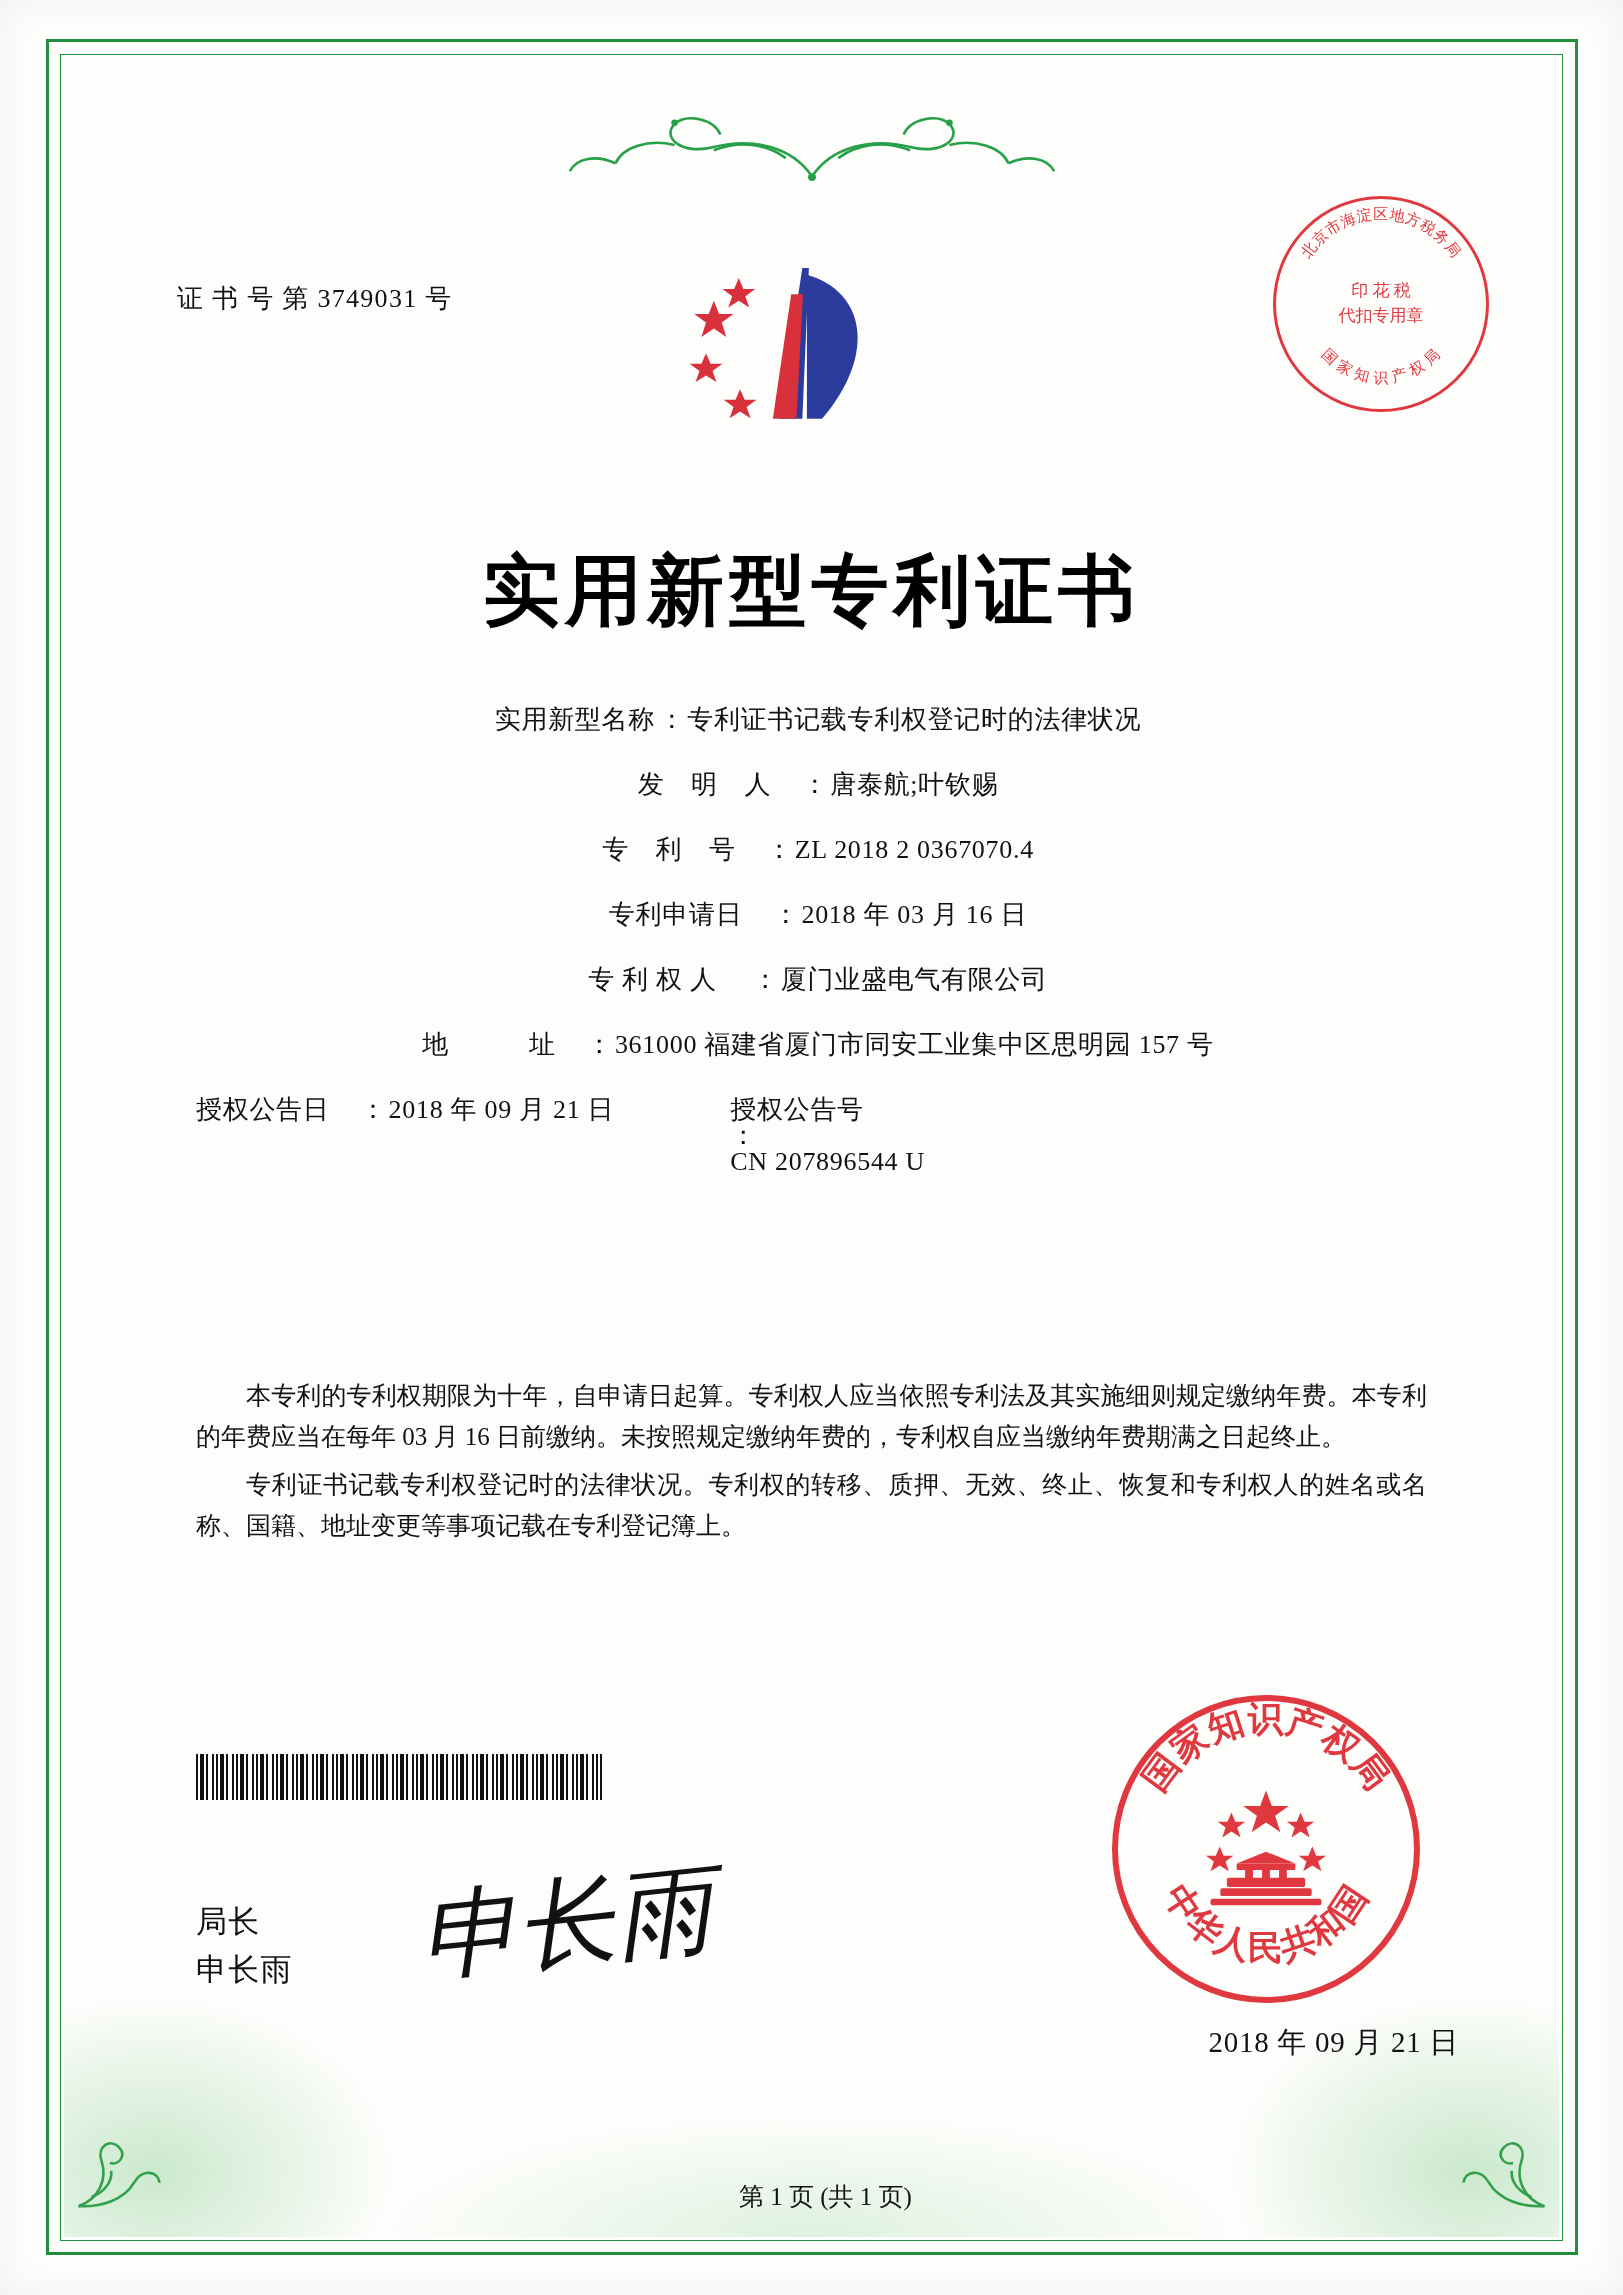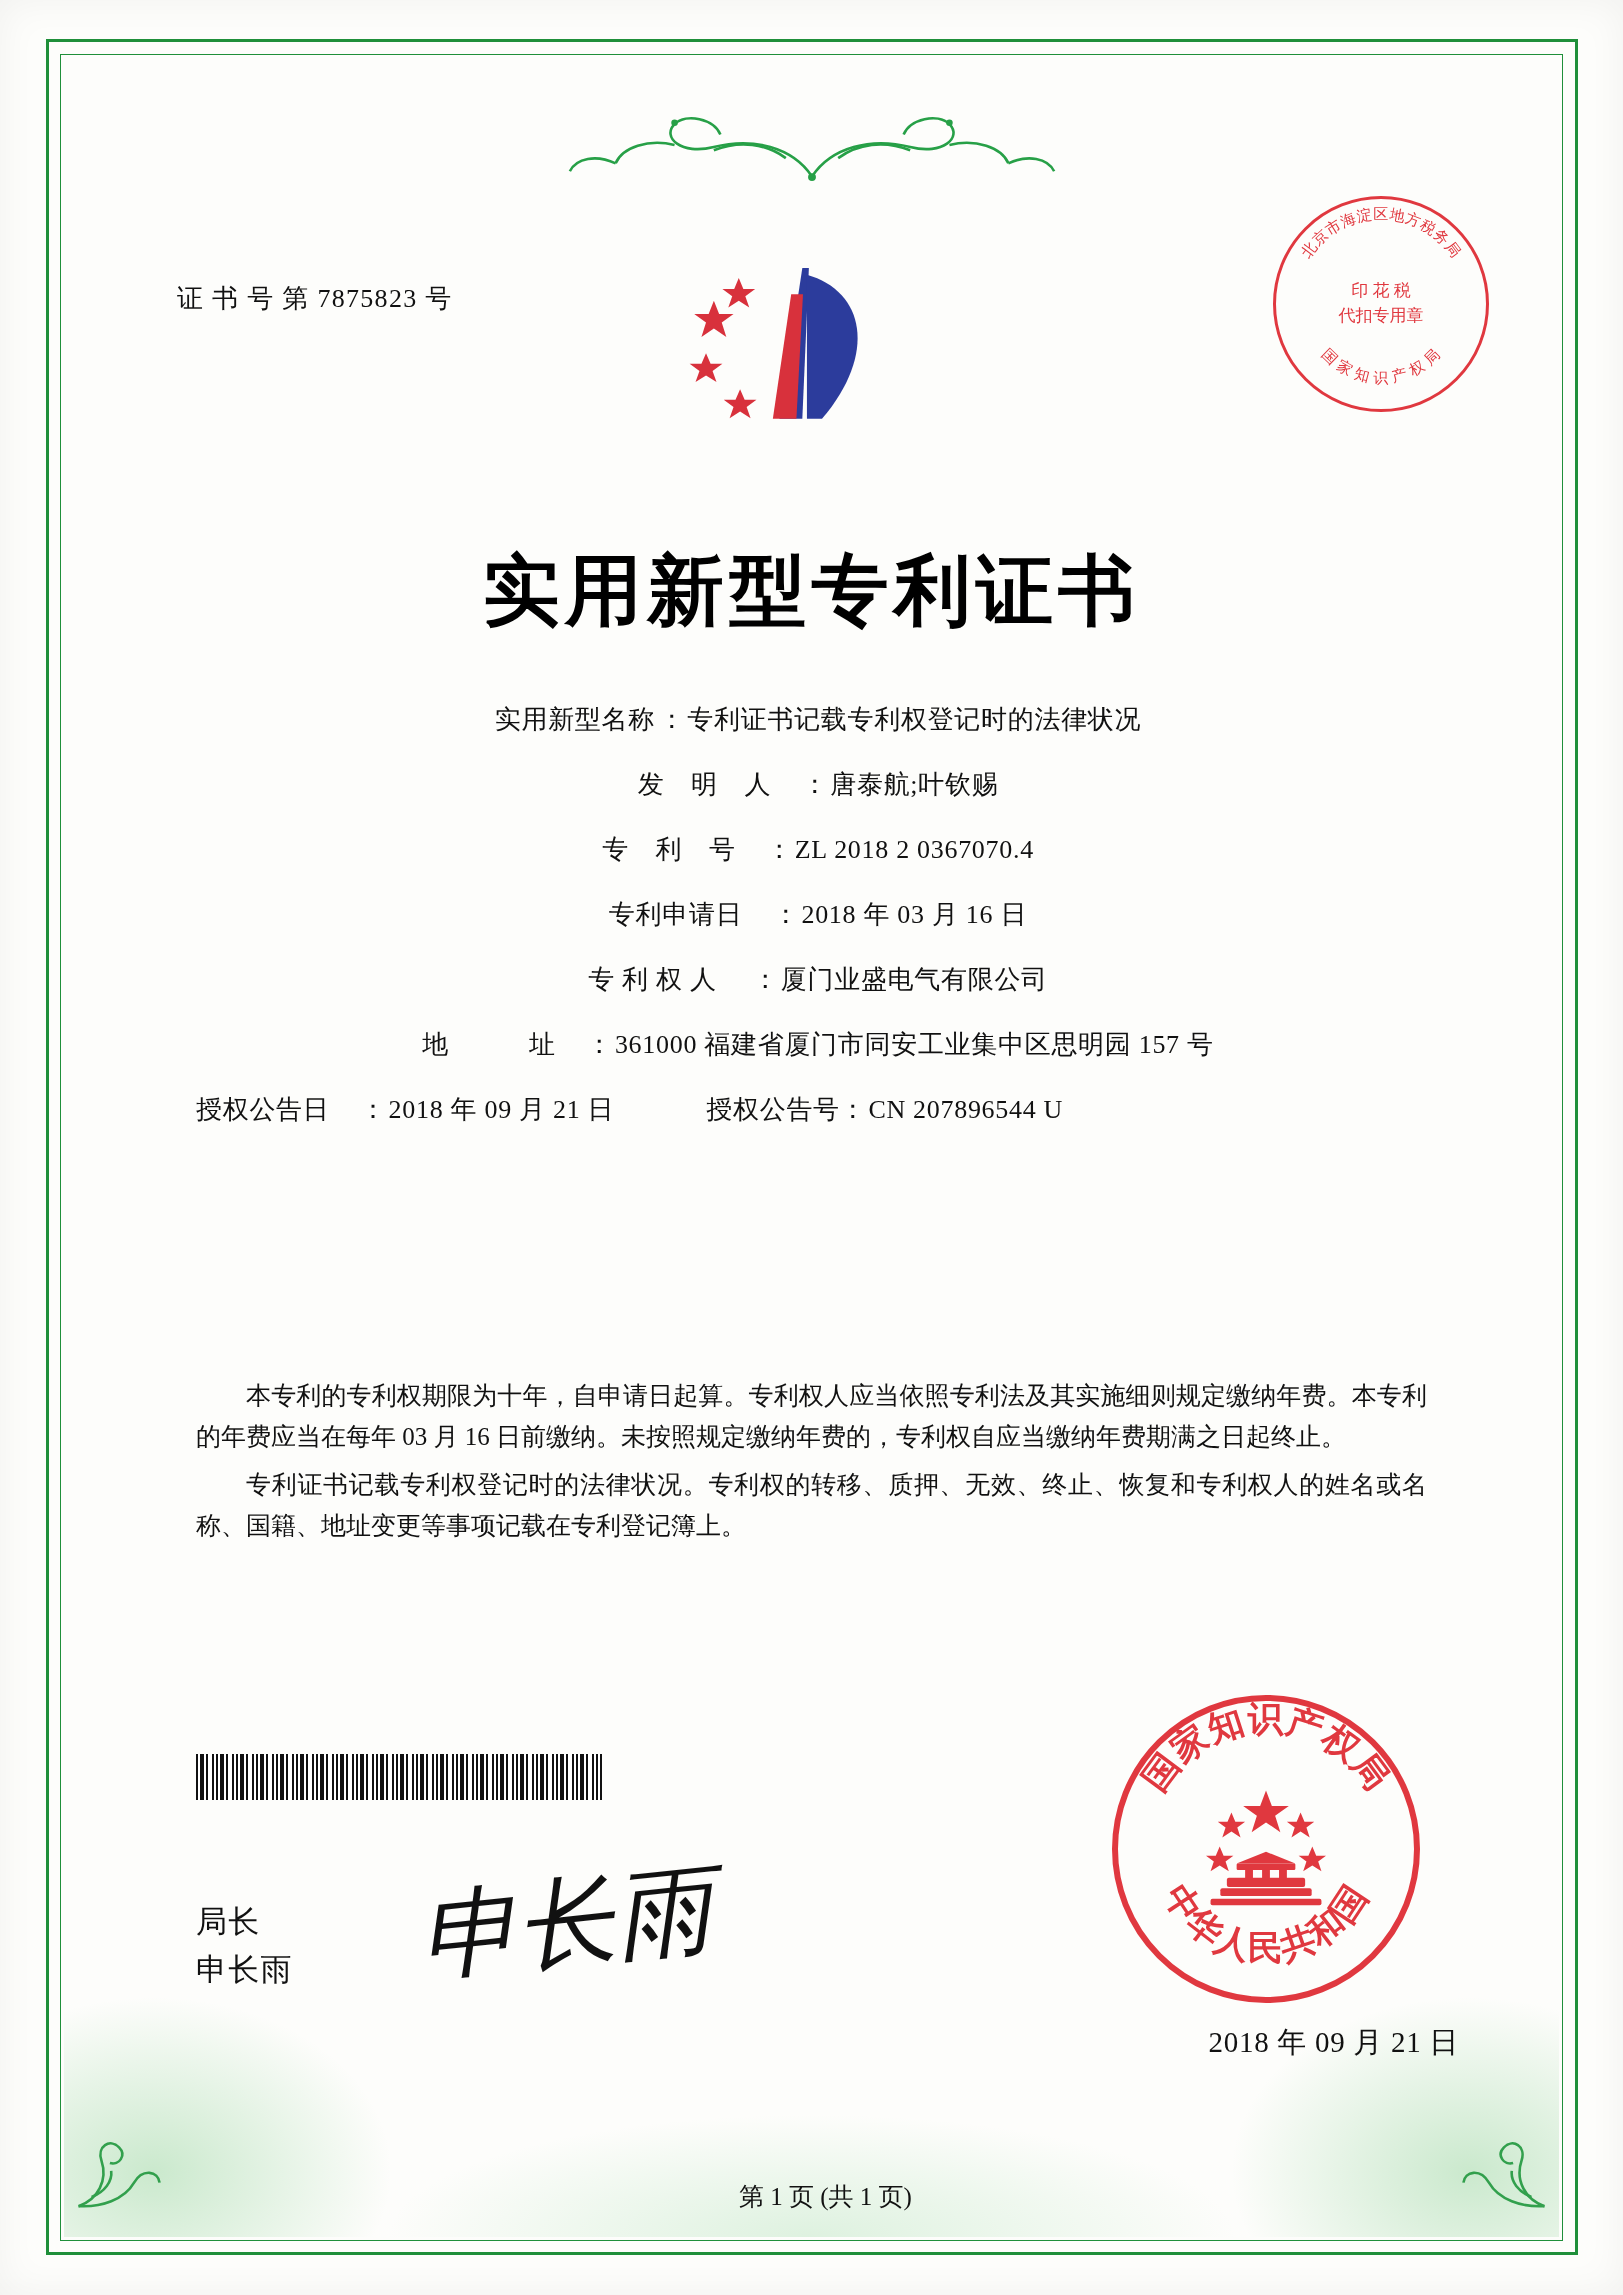--- a/index.html
+++ b/index.html
@@ -146,23 +146,24 @@
     display: inline-block;
     width: 164px;
     letter-spacing: 0.7px;
   }
   .field-colon { margin-right: 2.6px; }
   .field-value {
     letter-spacing: 0.7px;
   }
   .field-row.two-col { justify-content: flex-start; }
   .field-row .second {
-    margin-left: 92px;
+    margin-left: 116px;
     display: flex;
     align-items: baseline;
+    flex-direction: column;
   }
   .field-row .second .field-label {
     width: auto;
     margin-right: 0;
   }
   
   .paras {
     position: absolute;
     left: 196px;
     top: 1375px;
@@ -306,21 +307,21 @@
     </g>
   </svg>
   <svg class="corner-orn" style="right:72px; top:2134px; transform: scaleX(-1);" viewBox="0 0 150 120">
     <g fill="none" stroke="#2a9c46" stroke-width="4">
       <path d="M10 110 C 40 100, 55 70, 45 40 C 38 18, 58 6, 72 20 C 84 32, 72 48, 58 44"></path>
       <path d="M10 110 C 45 112, 80 100, 95 74 C 108 52, 132 56, 134 74"></path>
       <path d="M30 96 C 50 88, 62 72, 60 56"></path>
     </g>
   </svg>
 
-  <div class="cert-no">证 书 号 第 7875823 号</div>
+  <div class="cert-no">证 书 号 第 3749031 号</div>
 
   <svg class="logo" viewBox="0 0 380 290">
     <path d="M205 20 L215 20 L205 250 L170 250 Z" fill="#2c3c9c"></path>
     <path d="M188 60 L206 60 L196 250 L160 250 Z" fill="#d8313c"></path>
     <path d="M212 30 C 300 55, 320 150, 235 250 L212 250 Z" fill="#2c3c9c"></path>
     <g fill="#d8313c">
       <polygon points="70,70 78,90 100,90 82,103 89,125 70,112 51,125 58,103 40,90 62,90"></polygon>
       <polygon points="108,35 115,52 133,52 118,63 124,80 108,70 92,80 98,63 83,52 101,52"></polygon>
       <polygon points="58,150 65,166 83,166 68,177 74,194 58,184 42,194 48,177 33,166 51,166"></polygon>
       <polygon points="110,205 117,221 135,221 120,232 126,249 110,239 94,249 100,232 85,221 103,221"></polygon>

